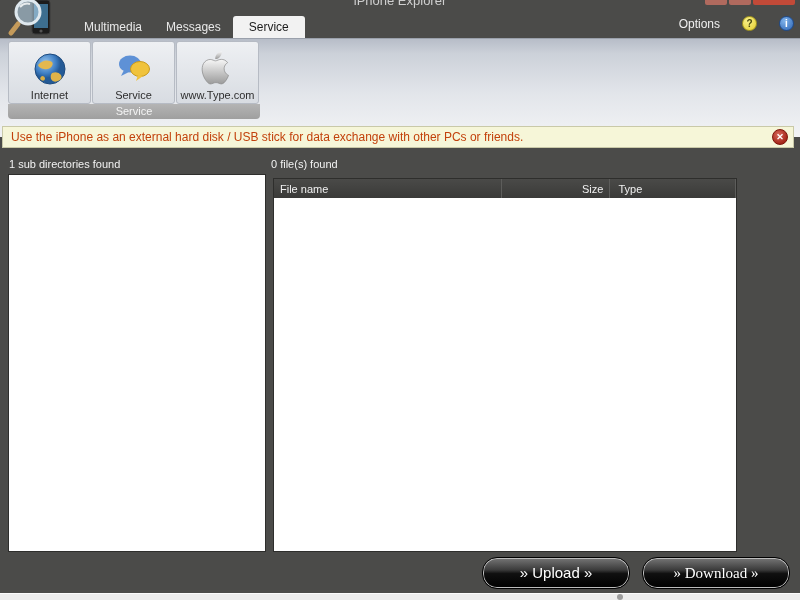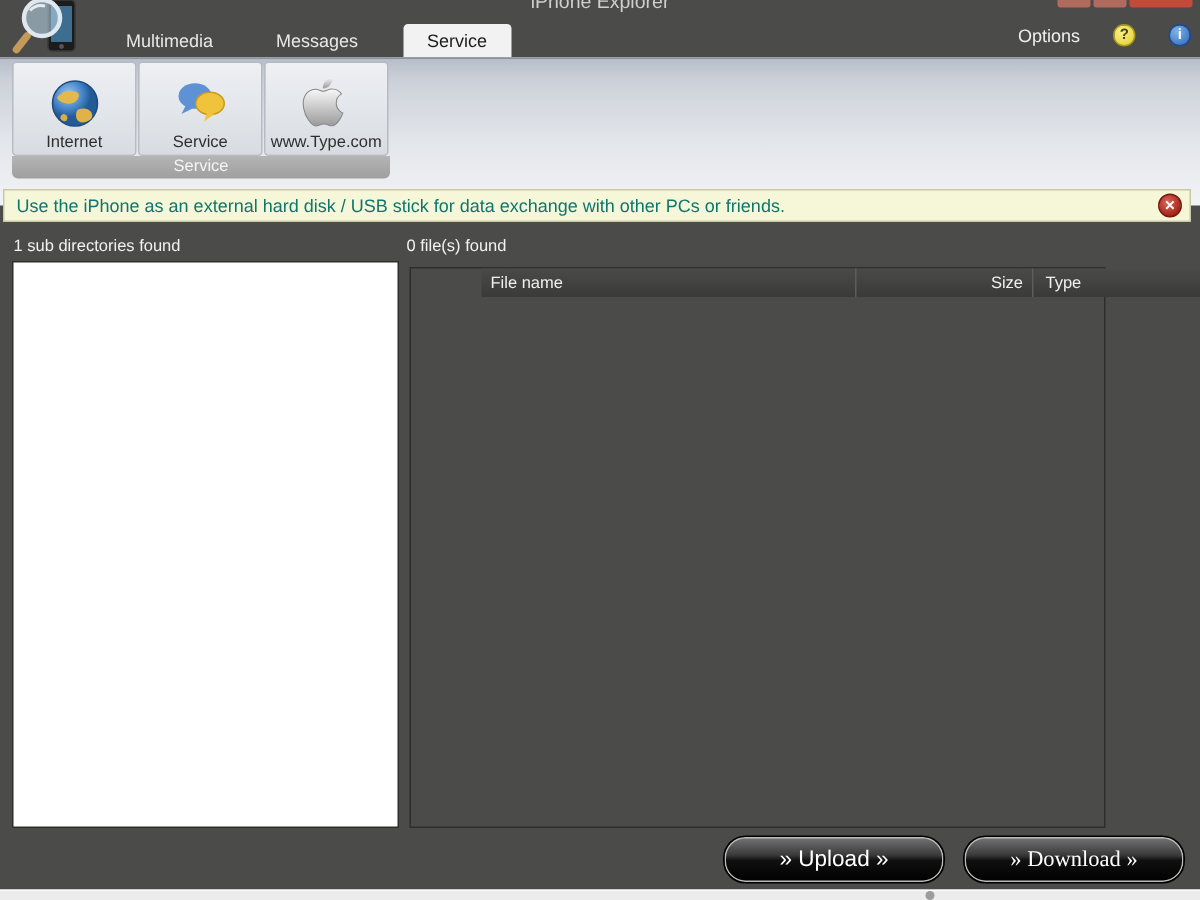--- a/index.html
+++ b/index.html
@@ -10,21 +10,21 @@
   
   .title { position:absolute; top:-7px; left:0; width:100%; text-align:center;
            color:#cfcfcf; font-size:13px; }
   .app-logo { position:absolute; left:6px; top:-2px; width:50px; height:40px; }
   .win-controls { position:absolute; top:0; right:5px; display:flex; gap:2px; }
   .win-btn { height:5px; border-radius:0 0 2px 2px; }
   .win-btn.min, .win-btn.max { width:22px; background:#b06a5e; }
   .win-btn.close { width:42px; background:#c24a38; }
 
   
-  .tabstrip { position:absolute; left:72px; top:17px; display:flex; gap:18px; align-items:flex-end; height:21px; }
+  .tabstrip { position:absolute; left:72px; top:17px; display:flex; align-items:flex-end; height:21px; }
   .tab { color:#e8e8e8; font-size:12px; padding:4px 12px 4px 12px; cursor:default; }
   .tab.active { background:#f2f2f2; color:#1c1c1c; border-radius:3px 3px 0 0; padding:4px 16px; }
   .topright { position:absolute; right:6px; top:16px; display:flex; align-items:center; gap:22px; }
   .options-label { color:#f0f0f0; font-size:12px; }
   .round-ico { width:15px; height:15px; border-radius:50%; font-size:10px; font-weight:bold;
                display:flex; align-items:center; justify-content:center; }
   .help-ico { background:radial-gradient(circle at 35% 30%, #f8ef8a, #e5cf2e); border:1px solid #a89a1e; color:#4a4a10; }
   .info-ico { background:radial-gradient(circle at 35% 30%, #7fb2ea, #2f66b5); border:1px solid #1d4a8c; color:#fff; }
 
   
@@ -38,35 +38,35 @@
                 padding-bottom:2px; cursor:default; }
   .ribbon-btn .ico { width:36px; height:36px; margin-bottom:2px; }
   .ribbon-btn .lbl { font-size:11px; color:#2e2e2e; white-space:nowrap; }
   .group-caption { position:absolute; left:8px; top:65px; width:252px; height:15px;
                    background:linear-gradient(180deg,#b4b4b4,#9f9f9f); border-radius:0 0 4px 4px;
                    color:#f4f4f4; font-size:11px; text-align:center; line-height:15px; }
 
   
   .infobar { position:absolute; left:2px; top:126px; width:792px; height:22px;
              background:#f6f6d8; border:1px solid #c9c9a8; display:flex; align-items:center; }
-  .infobar-text { flex:1; font-size:12px; color:#0f766e; padding-left:8px; }
+  .infobar-text { flex:1; font-size:12px; color:#c2410c; padding-left:8px; }
   .infobar-close { width:16px; height:16px; border-radius:50%; margin-right:5px;
                    background:radial-gradient(circle at 40% 35%, #d8695c, #a6271a 70%);
                    border:1px solid #7c150b; color:#fff; font-size:9px; font-weight:bold;
                    display:flex; align-items:center; justify-content:center; }
 
   
   .dir-status { position:absolute; left:9px; top:158px; color:#f2f2f2; font-size:11px; }
   .file-status { position:absolute; left:271px; top:158px; color:#f2f2f2; font-size:11px; }
 
   
   .tree-pane { position:absolute; left:8px; top:174px; width:258px; height:378px;
                background:#ffffff; border:1px solid #2e2e2c; }
   .list-pane { position:absolute; left:273px; top:178px; width:464px; height:374px;
-               border:1px solid #2e2e2c; display:flex; flex-direction:row;padding-left:47px; }
+               border:1px solid #2e2e2c; display:flex; flex-direction:column; }
   .list-header { height:19px; background:linear-gradient(180deg,#4a4a48,#3a3a38);
                  display:flex; color:#f0f0f0; font-size:11px; align-items:center; }
   .col { height:100%; display:flex; align-items:center; border-right:1px solid #5d5d5b; }
   .col-name { width:250px; padding-left:6px; }
   .col-size { width:118px; justify-content:flex-end; padding-right:6px; }
   .col-type { width:137px; padding-left:8px; }
   .col-stub { flex:1; border-right:none; }
   .list-body { flex:1; background:#ffffff; }
 
   

